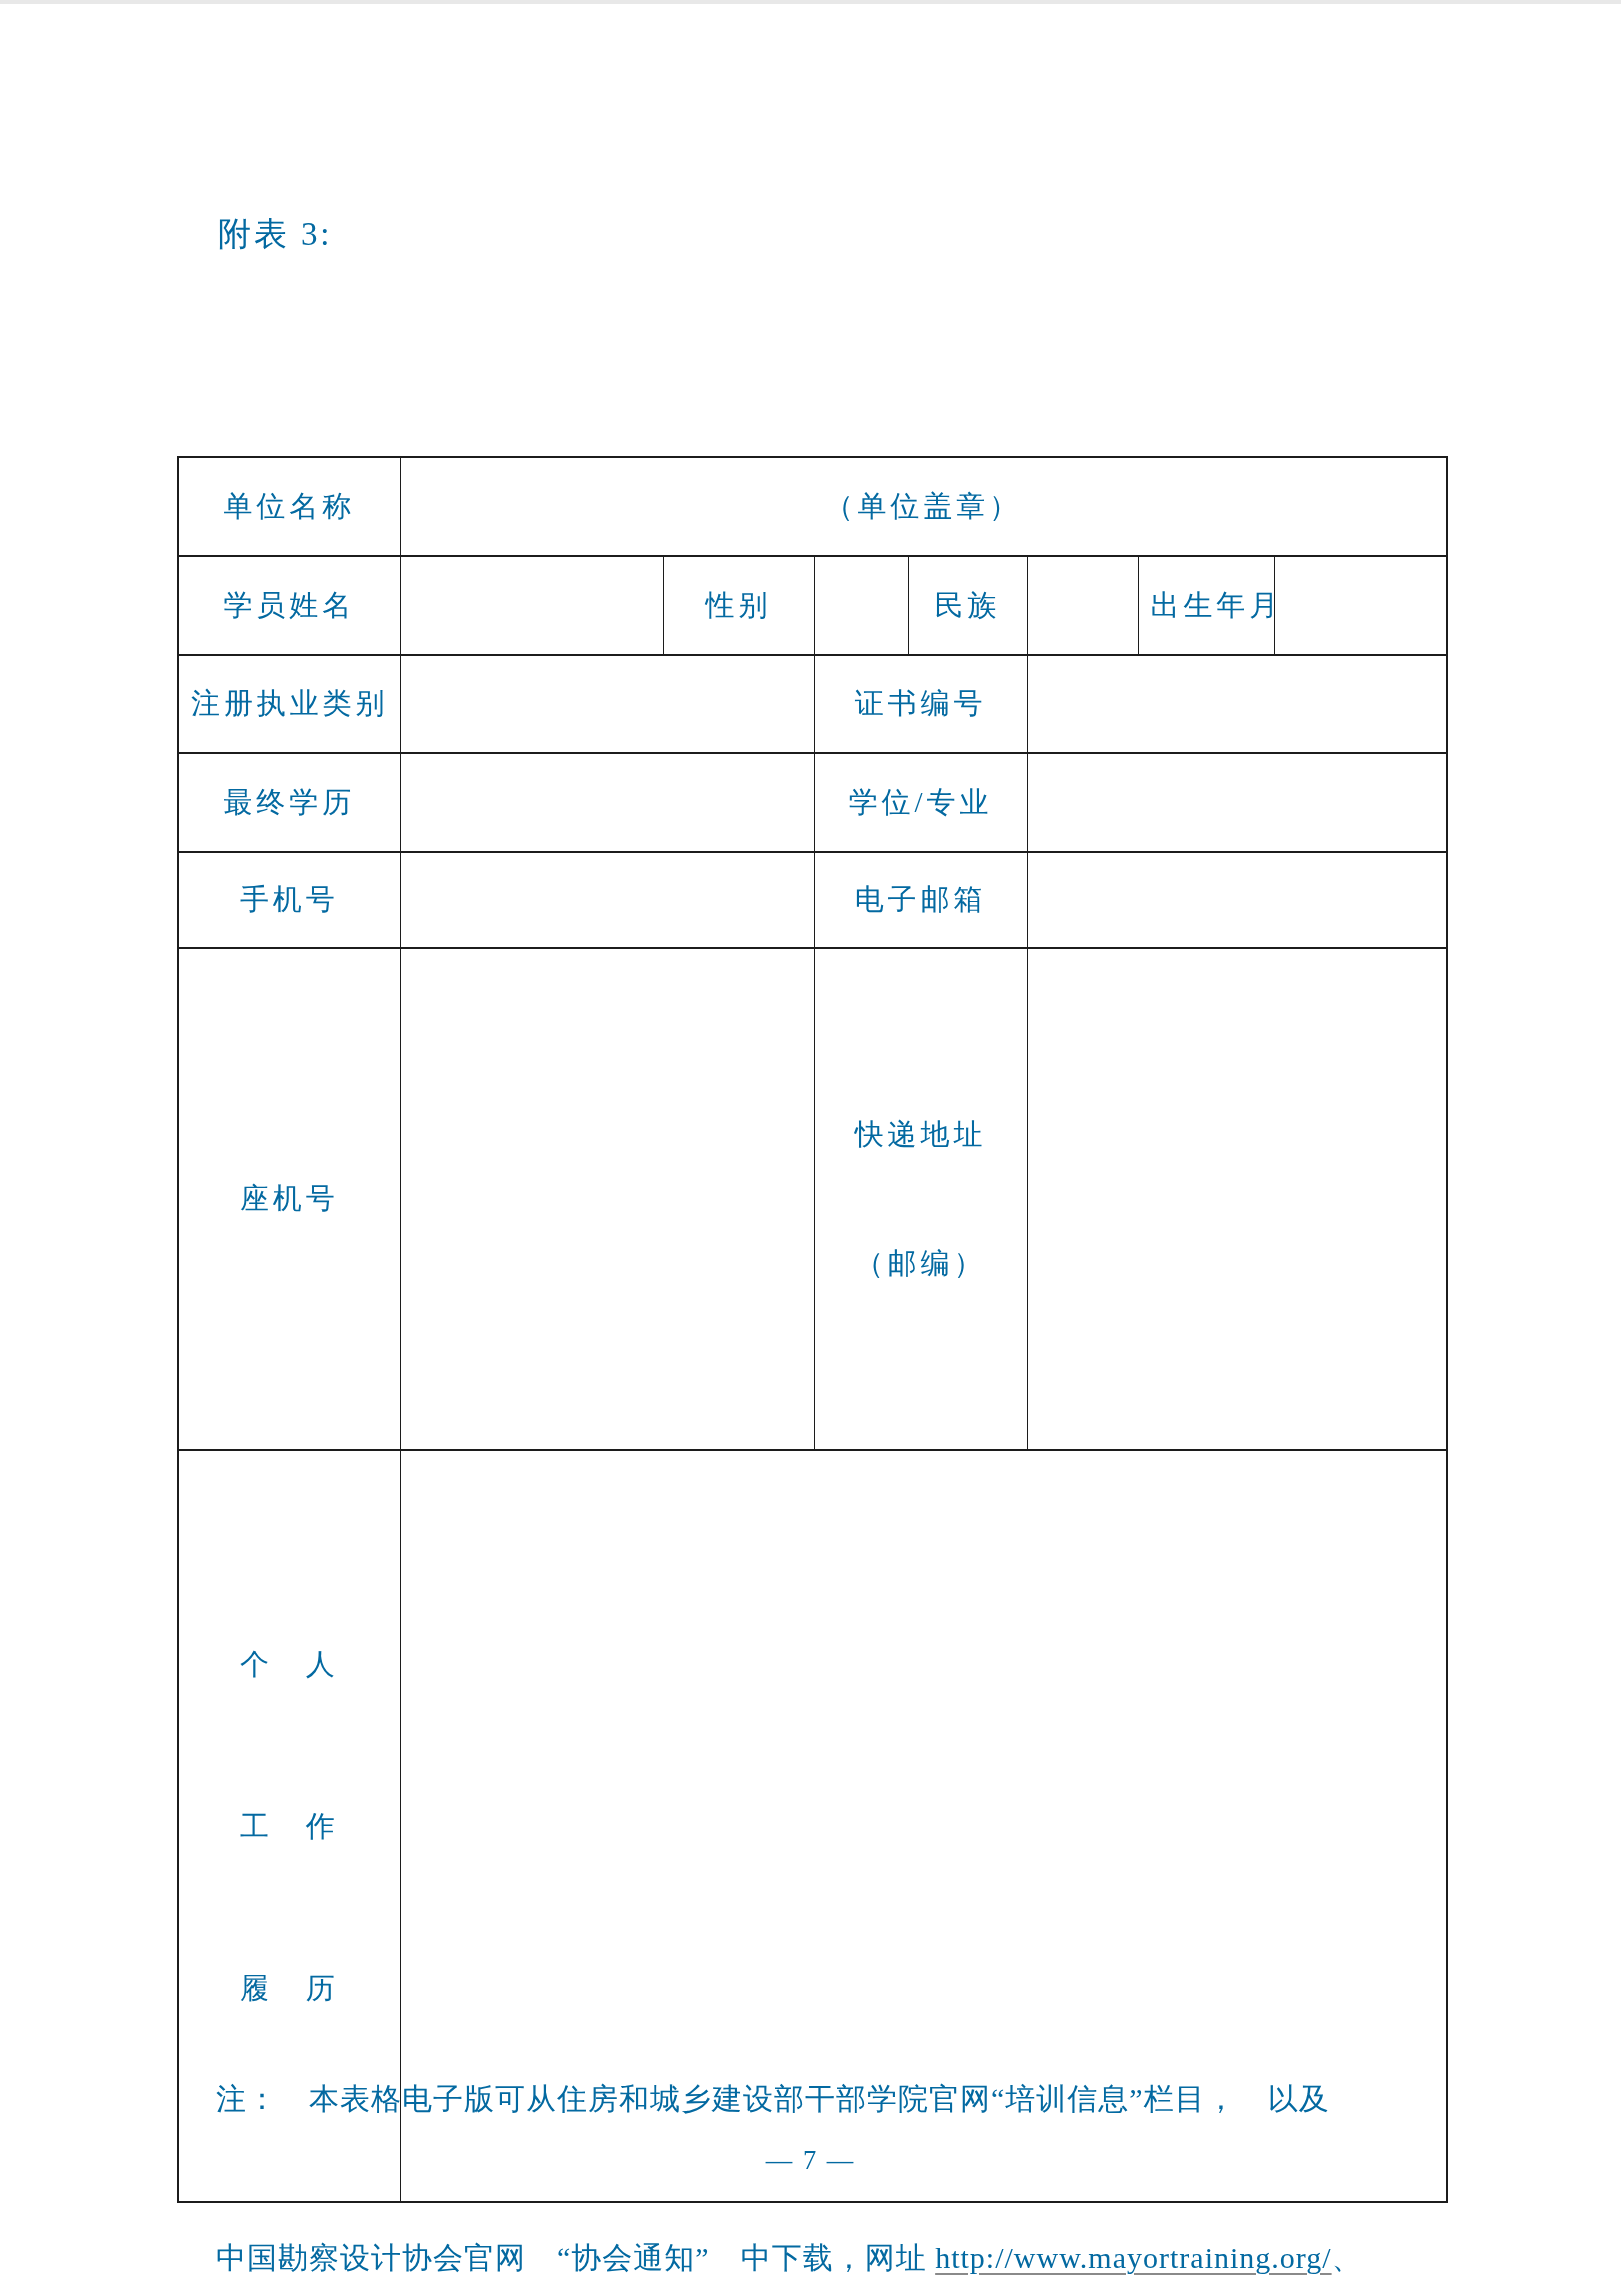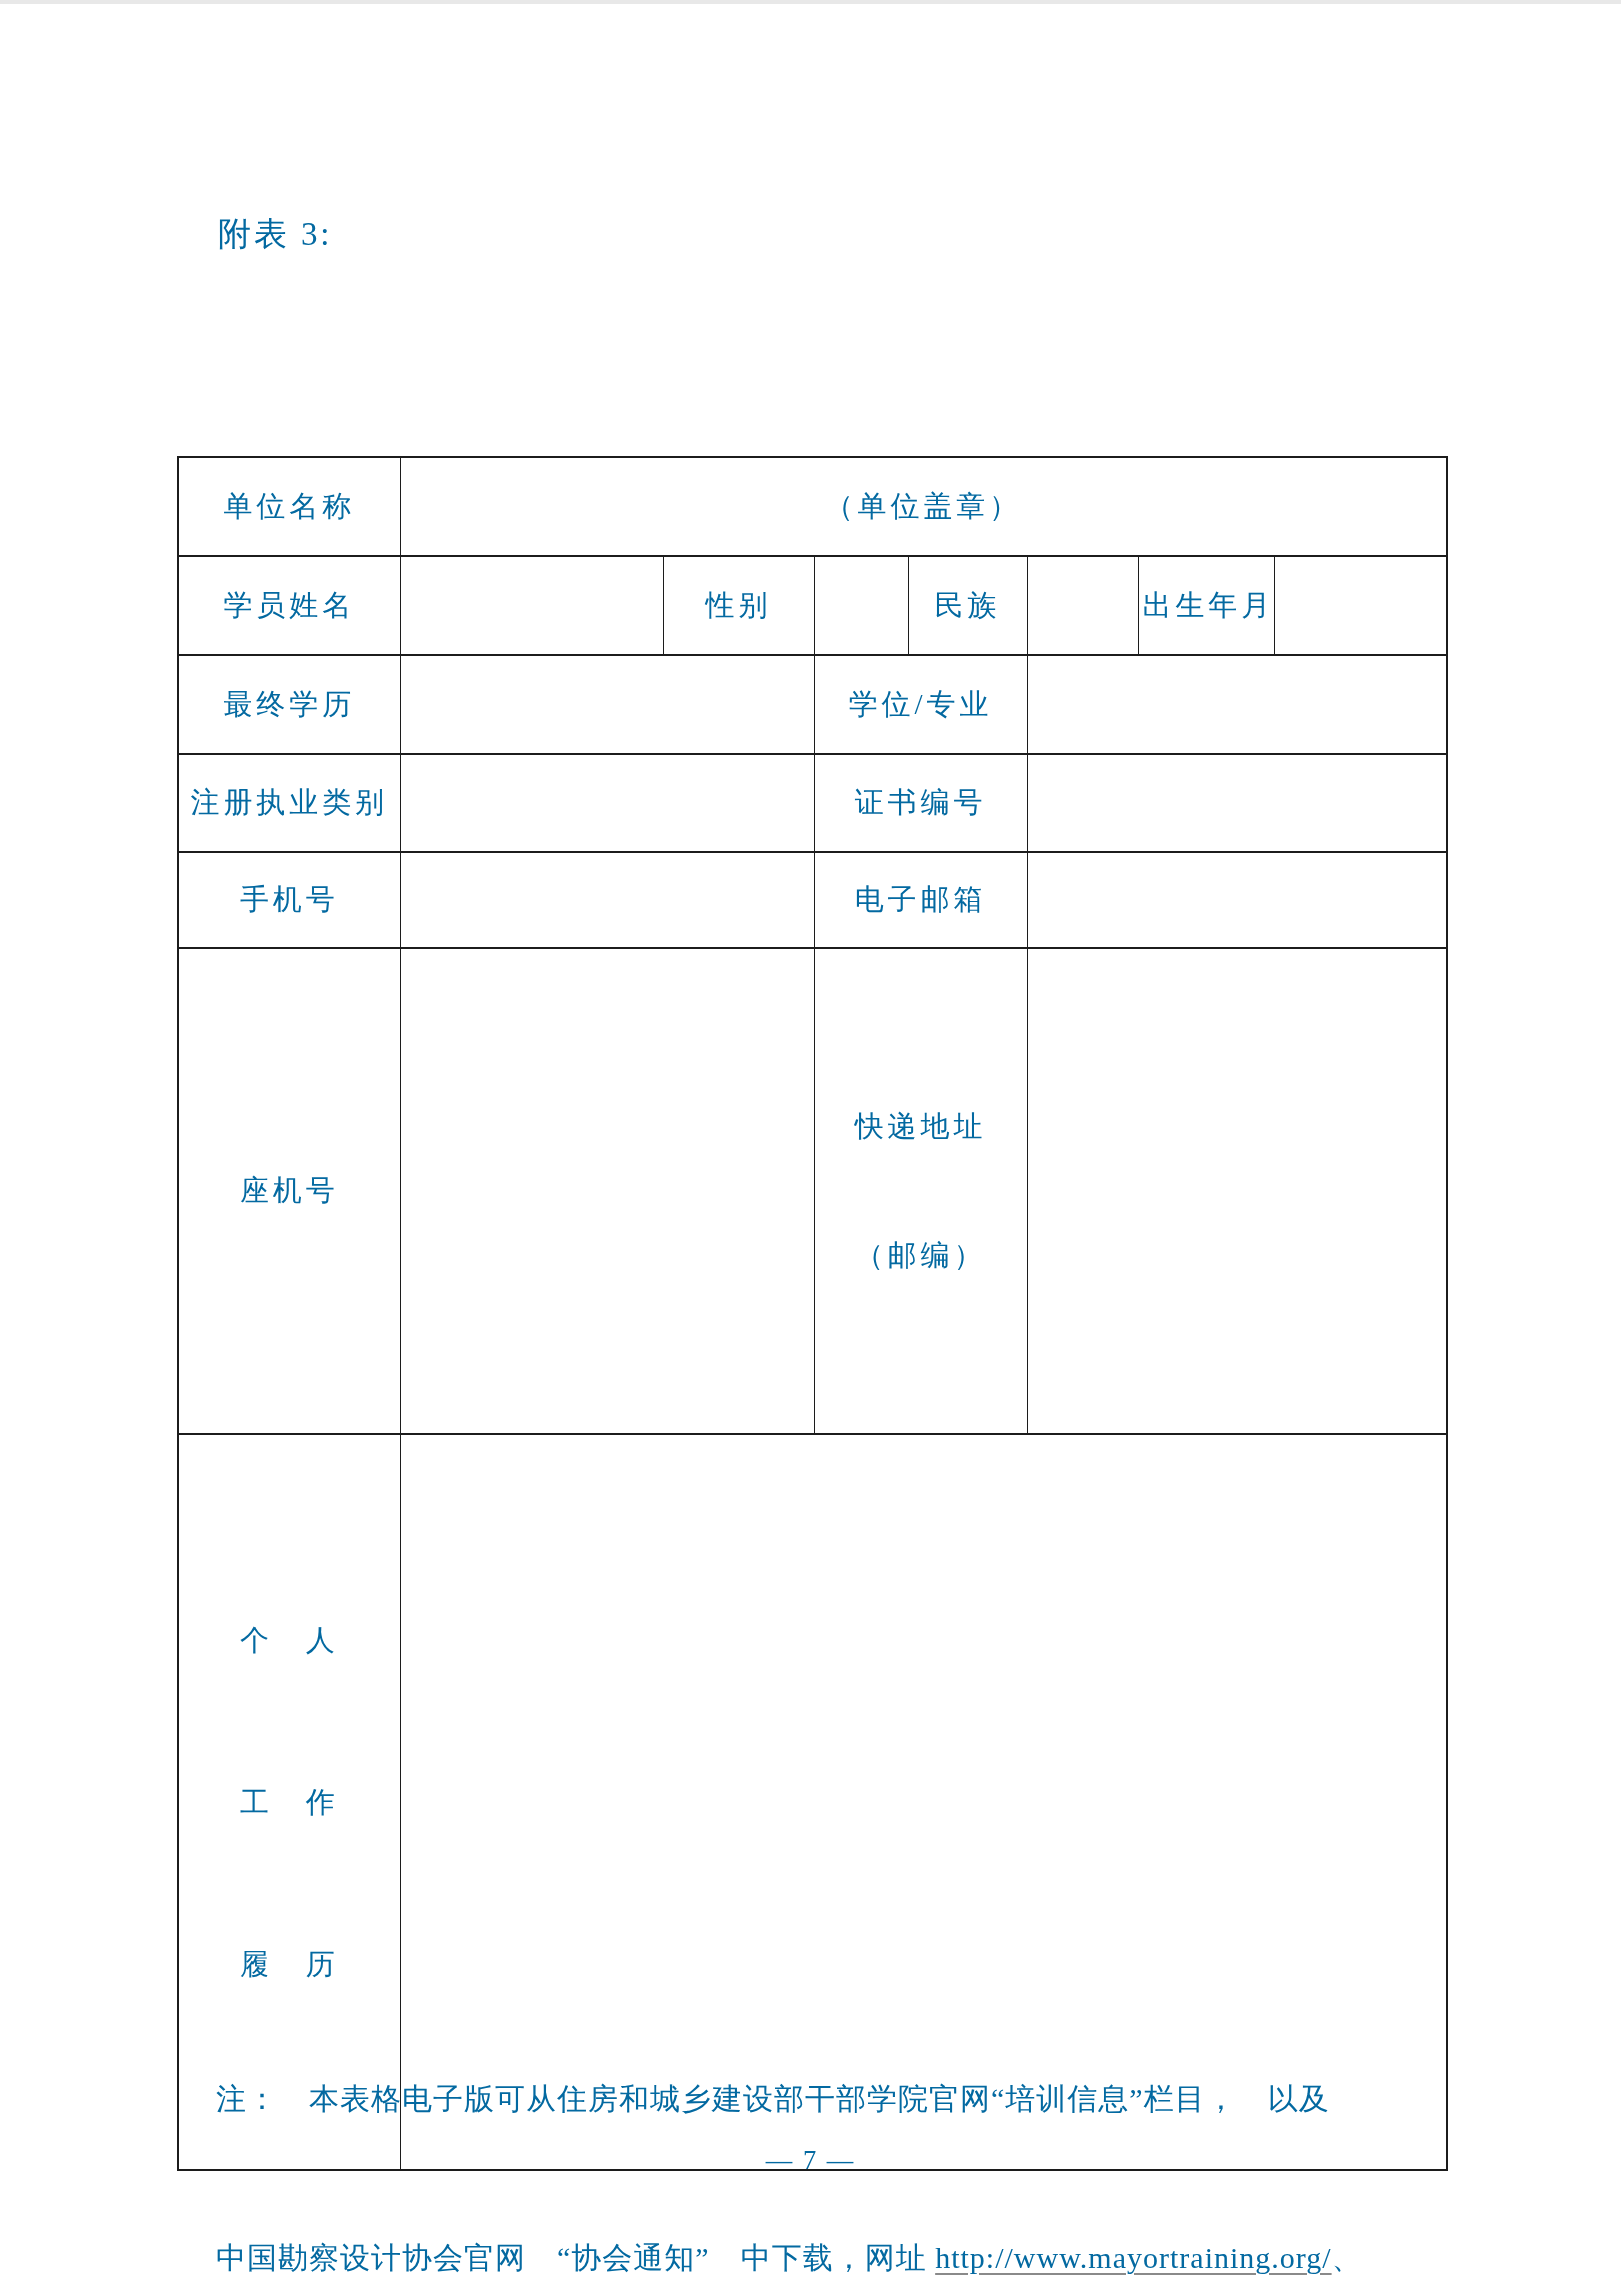--- a/index.html
+++ b/index.html
@@ -43,21 +43,21 @@
     border: 2.5px solid #1c1c1c;
   }
   table.form-table td {
     border: 1.5px solid #1c1c1c;
     border-top-width: 2.5px;
     border-bottom-width: 2.5px;
     text-align: center;
     vertical-align: middle;
     font-size: 29px;
     letter-spacing: 3.9px;
-    padding: 4px;
+    padding: 12px;
     overflow: hidden;
     white-space: pre;
   }
   td .two-line { line-height: 43px; }
   td .three-line { line-height: 54px; }
   .note-block {
     position: absolute;
     left: 216px;
     top: 1962px;
     width: 1235px;
@@ -116,31 +116,31 @@
       <td></td>
       <td>性别</td>
       <td></td>
       <td>民族</td>
       <td></td>
       <td>出生年月</td>
       <td></td>
     </tr>
 
 
+    <tr style="height:98px;">
+      <td>注册执业类别</td>
+      <td colspan="2"></td>
+      <td colspan="2">证书编号</td>
+      <td colspan="3"></td>
+    </tr>
+
     <tr style="height:99px;">
       <td>最终学历</td>
       <td colspan="2"></td>
       <td colspan="2">学位/专业</td>
-      <td colspan="3"></td>
-    </tr>
-
-    <tr style="height:98px;">
-      <td>注册执业类别</td>
-      <td colspan="2"></td>
-      <td colspan="2">证书编号</td>
       <td colspan="3"></td>
     </tr>
 
     <tr style="height:96px;">
       <td>手机号</td>
       <td colspan="2"></td>
       <td colspan="2">电子邮箱</td>
       <td colspan="3"></td>
     </tr>
 

